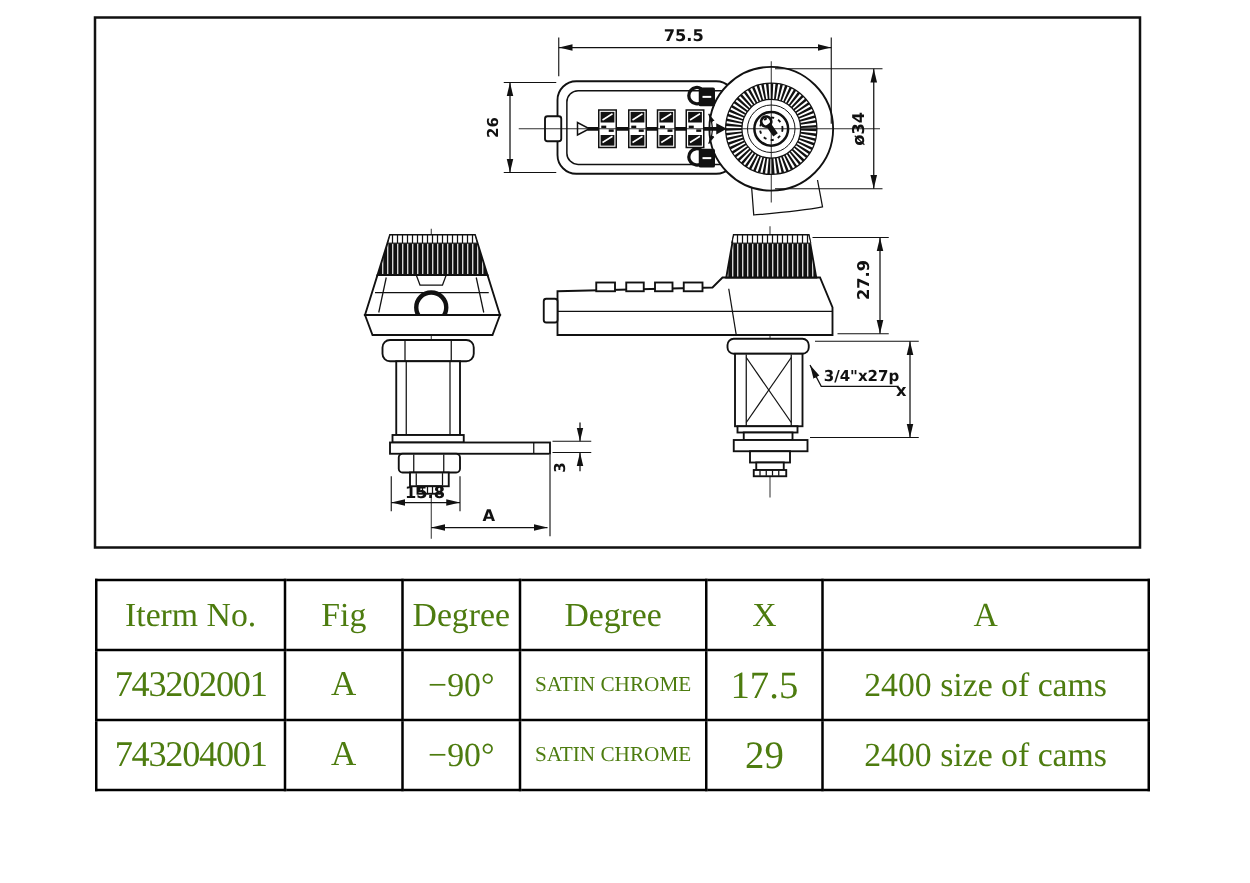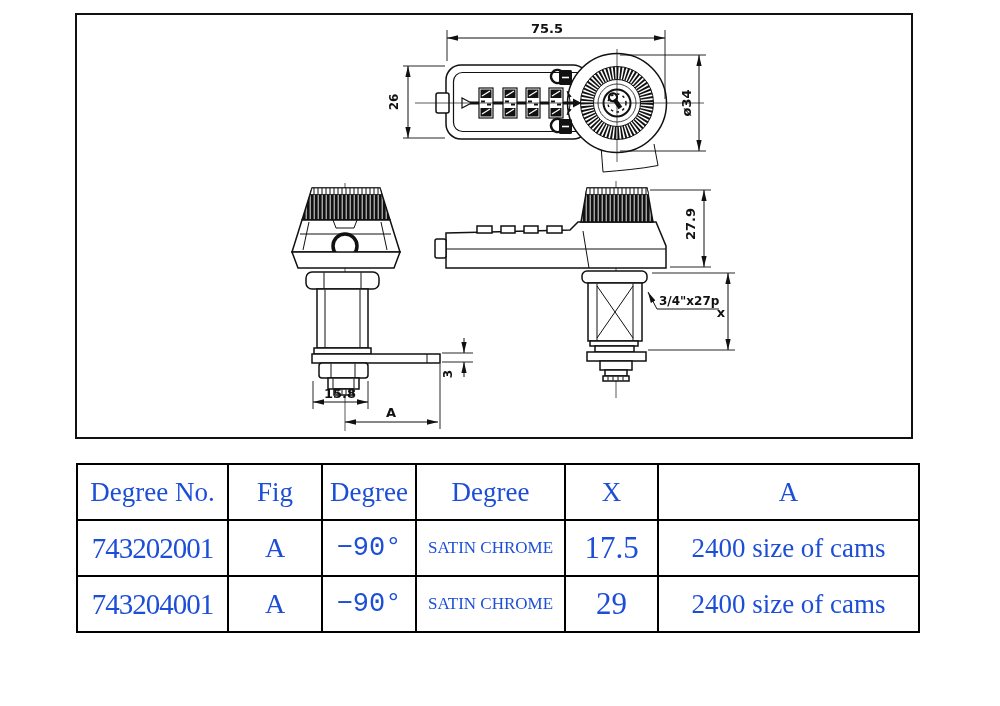--- a/index.html
+++ b/index.html
@@ -1,17 +1,17 @@
 <!DOCTYPE html>
 <html><head>
 <meta charset="utf-8">
 <style>
   html,body{margin:0;padding:0;background:#fff;}
   #stage{position:relative;width:981px;height:706px;background:#fff;
-         font-family:"Liberation Serif",serif;color:#1d4ed8;overflow:hidden;}
+         font-family:"Liberation Serif",serif;color:#4d7c0f;overflow:hidden;}
   #drawing{position:absolute;left:0;top:0;}
 
   
   .ol{fill:#fff;stroke:#111;stroke-width:1.5;}
   .thin{fill:none;stroke:#111;stroke-width:1;}
   .cl{fill:none;stroke:#111;stroke-width:0.7;}
   .dml{fill:none;stroke:#111;stroke-width:1;}
   .ext{fill:none;stroke:#111;stroke-width:0.9;}
   .kf{fill:url(#knurl);stroke:#111;stroke-width:1.5;}
   .tf{fill:url(#ticks);stroke:#111;stroke-width:0.8;}
@@ -19,21 +19,21 @@
   .dts{font-family:"DejaVu Sans",sans-serif;font-size:12px;font-weight:bold;fill:#111;}
 
   
   #spec{position:absolute;left:76px;top:463px;border-collapse:collapse;table-layout:fixed;}
   #spec td,#spec th{border:2px solid #000;text-align:center;vertical-align:middle;
                     padding:0 4px;overflow:hidden;white-space:nowrap;font-weight:normal;}
   #spec tr{height:56px;}
   .hc{font-size:27px;}
   .c0{font-size:29px;letter-spacing:-1px;}
   .c1{font-size:28px;}
-  .c2{font-size:27px;font-family:Liberation Mono, monospace;}
+  .c2{font-size:27px;}
   .c3{font-size:17px;}
   .c4{font-size:31px;}
   .c5{font-size:27px;border-radius:16px;}
 </style>
 </head>
 <body>
 
 <div id="stage">
 
 <svg id="drawing" width="1000" height="460" viewBox="0 0 1000 460">
@@ -221,21 +221,21 @@
   <colgroup>
     <col style="width:151px">
         <col style="width:94px">
         <col style="width:94px">
     <col style="width:149px">
         <col style="width:93px">
         <col style="width:261px">
   </colgroup>
   <tbody>
         <tr>
-    <th class="hc">Degree No.</th>
+    <th class="hc">Iterm No.</th>
     <th class="hc">Fig</th>
     <th class="hc">Degree</th>
     <th class="hc">Degree</th>
     <th class="hc">X</th>
     <th class="hc">A</th>
   </tr>
   <tr>
     <td class="c0">743202001</td>
     <td class="c1">A</td>
     <td class="c2">−90°</td>

